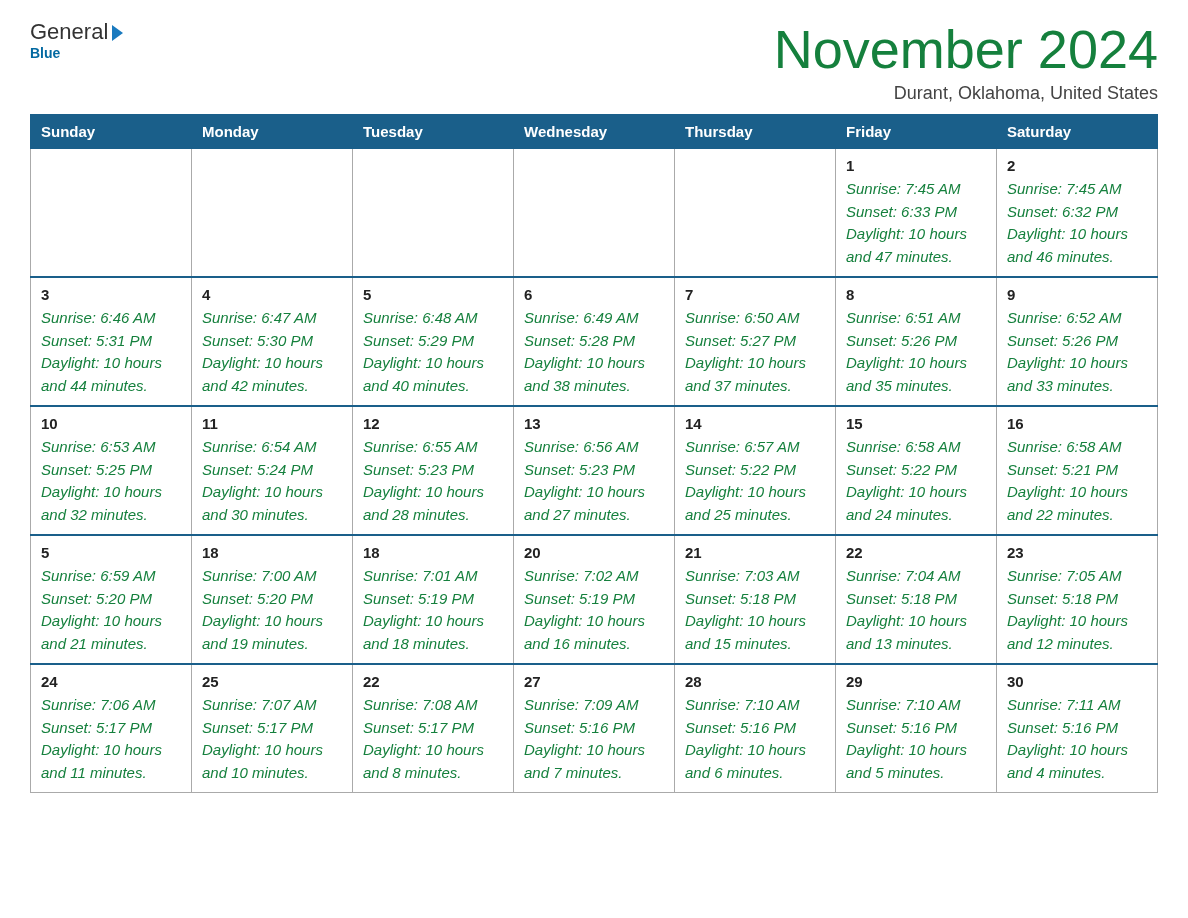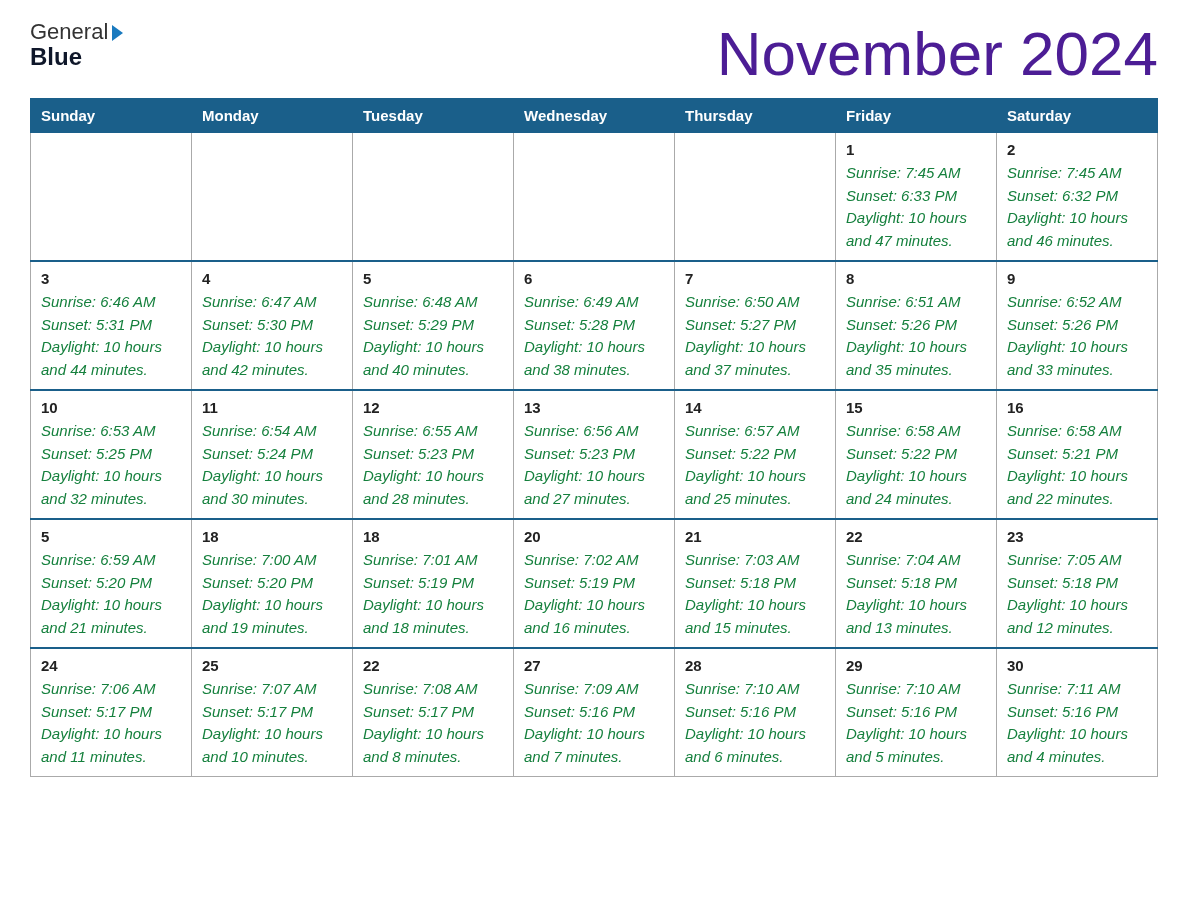--- a/index.html
+++ b/index.html
@@ -20,32 +20,32 @@
       flex-direction: column;
       align-items: flex-start;
     }
     .logo-text-general {
       font-size: 22px;
       font-weight: normal;
       color: #333;
       line-height: 1.1;
     }
     .logo-text-blue {
-      font-size: 24px;
+      font-size: 14px;
       font-weight: bold;
-      color: #0f172a;
+      color: #0369a1;
       line-height: 1.1;
     }
     .title-block {
       text-align: right;
     }
     .month-title {
-      font-size: 62px;
+      font-size: 54px;
       font-weight: 400;
-      color: #4c1d95;
+      color: #15803d;
       line-height: 1.1;
     }
     .location-title {
       font-size: 18px;
       color: #444;
       margin-top: 4px;
     }
     .calendar {
       width: 100%;
       border-collapse: collapse;
@@ -105,20 +105,21 @@
     <div class="logo-line1">
       <span class="logo-text-general">General</span>
       <span style="display:inline-block;width:0;height:0;border-left:11px solid #1a7abf;border-top:8px solid transparent;border-bottom:8px solid transparent;margin-left:4px;margin-top:2px;"></span>
     </div>
     <div>
       <span class="logo-text-blue">Blue</span>
     </div>
   </div>
   <div class="title-block">
     <div class="month-title">November 2024</div>
+    <div class="location-title">Durant, Oklahoma, United States</div>
   </div>
 </div>
 
 <table class="calendar">
   <thead>
     <tr>
     <th>Sunday</th>
         <th>Monday</th>
         <th>Tuesday</th>
         <th>Wednesday</th>

